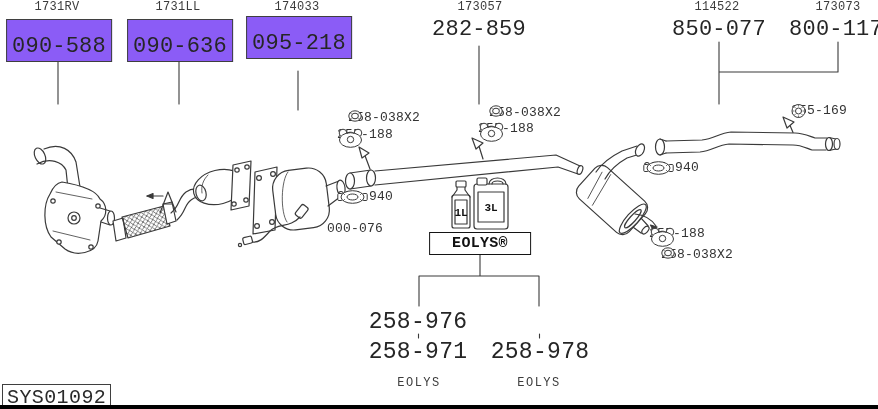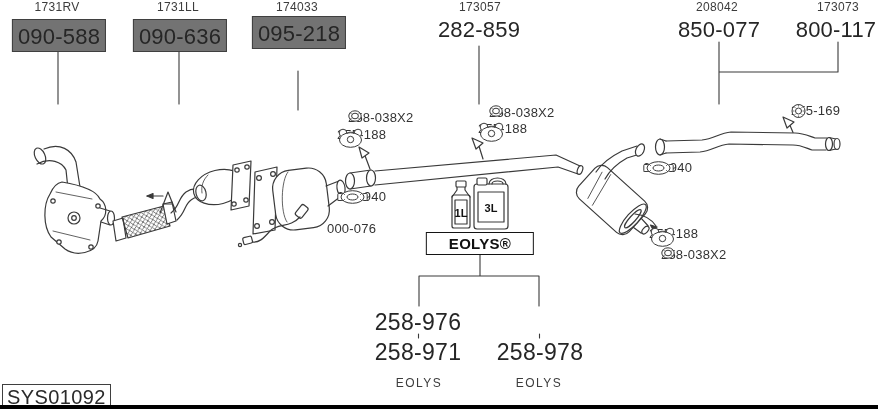--- a/index.html
+++ b/index.html
@@ -1,23 +1,23 @@
 <!DOCTYPE html>
 <html><head>
 <meta charset="utf-8">
 <style>
   html,body{margin:0;padding:0;background:#fff;}
   .stage{position:relative;width:878px;height:409px;background:#fff;overflow:hidden;
-         font-family:Liberation Sans, sans-serif;color:#2e2e2e;}
+         font-family:Liberation Mono, monospace;color:#2e2e2e;}
   .stage svg{position:absolute;left:0;top:0;}
   .lbl{position:absolute;white-space:nowrap;line-height:1;}
   .ctr{transform:translateX(-50%);}
   .ref{font-size:12px;color:#3c3c3c;letter-spacing:.3px;}
   .pn{font-size:22px;color:#262626;letter-spacing:.2px;}
-  .boxed{border:1.3px solid #3f3f3f;padding:6px 5px 3px 5px;background:#737373;}
+  .boxed{border:1.3px solid #3f3f3f;padding:16px 5px 3px 5px;background:#8b5cf6;}
   .hw{display:flex;align-items:center;gap:7px;position:absolute;}
   .hw .txt{font-size:13px;color:#333;letter-spacing:.2px;}
   .kitnum{font-size:23px;color:#262626;letter-spacing:.3px;}
   .kitbrand{font-size:12px;color:#3c3c3c;letter-spacing:1.5px;margin-top:7px;}
   .eolysbox{position:absolute;border:1.6px solid #141414;background:#fff;
             font-weight:bold;font-size:15px;color:#111;padding:2px 22px;letter-spacing:.3px;}
   .sysbox{position:absolute;border:1.2px solid #3f3f3f;background:#fff;
           font-size:20px;color:#2a2a2a;padding:1px 4px 2px 4px;letter-spacing:.4px;}
   .bottlesize{position:absolute;font-weight:bold;font-size:11px;color:#111;transform:translateX(-50%);}
   .bottombar{position:absolute;left:0;top:405px;width:878px;height:4px;background:#000;}
@@ -169,21 +169,21 @@
         <path d="M492,184 C492,180 503,180 503,184" fill="none"></path>
         <rect x="478" y="192" width="26" height="30"></rect>
       </g>
     </g>
   </svg>
 
   <div class="lbl ref ctr" style="left:57px;top:1px">1731RV</div>
   <div class="lbl ref ctr" style="left:178px;top:1px">1731LL</div>
   <div class="lbl ref ctr" style="left:297px;top:1px">174033</div>
   <div class="lbl ref ctr" style="left:480px;top:1px">173057</div>
-  <div class="lbl ref ctr" style="left:717px;top:1px">208042</div>
+  <div class="lbl ref ctr" style="left:717px;top:1px">114522</div>
   <div class="lbl ref ctr" style="left:838px;top:1px">173073</div>
 
   <div class="lbl pn boxed ctr" style="left:59px;top:19px">090-588</div>
   <div class="lbl pn boxed ctr" style="left:180px;top:19px">090-636</div>
   <div class="lbl pn boxed ctr" style="left:299px;top:16px">095-218</div>
   <div class="lbl pn ctr" style="left:479px;top:19px">282-859</div>
   <div class="lbl pn ctr" style="left:719px;top:19px">850-077</div>
   <div class="lbl pn ctr" style="left:836px;top:19px">800-117</div>
 
   <div class="hw" style="left:348px;top:110px">

